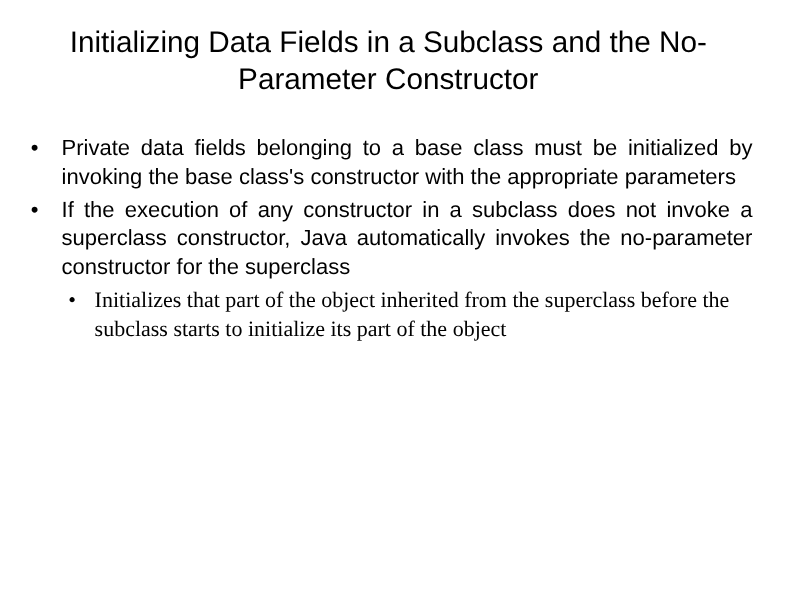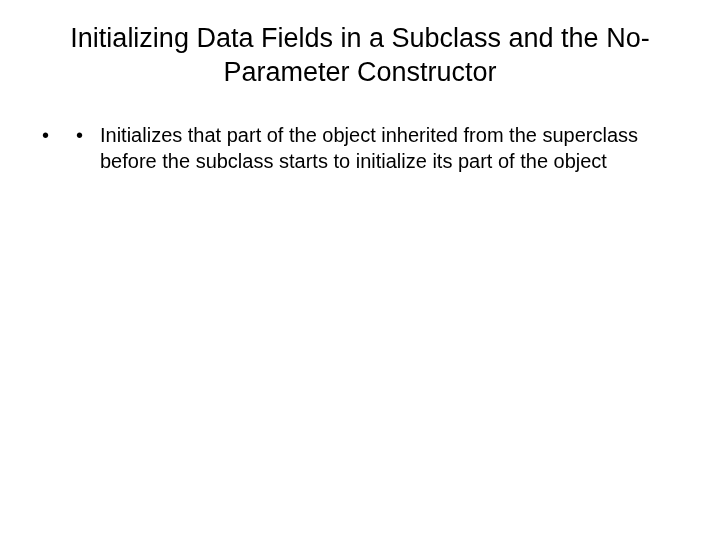--- a/index.html
+++ b/index.html
@@ -1,36 +1,40 @@
 <!DOCTYPE html>
 <html><head>
 <meta charset="utf-8">
 <style>
   * { margin: 0; padding: 0; box-sizing: border-box; }
   html, body { width: 720px; height: 540px; background: #fff; font-family: Arial, Helvetica, sans-serif; color: #000; }
-  .slide { width: 720px; height: 540px; position: relative; padding: 22px 36px 0 36px; }
+  .slide { width: 720px; height: 540px; position: relative; padding: 22px 36px 0 22px; }
   .title { font-size: 27px; font-weight: 400; text-align: center; line-height: 1.25; margin-bottom: 32px; }
   .bullets { list-style: none; font-size: 20px; line-height: 1.3; }
   .bullets > li { position: relative; padding-left: 34px; text-align: justify; margin-bottom: 4px; }
   .bullets > li::before { content: "•"; position: absolute; left: 6px; top: 0; }
   .sub { list-style: none; margin-top: 4px; }
-  .sub > li { position: relative; padding-left: 30px; text-align: left; }
+  .sub > li { position: relative; padding-left: 30px; text-align: left; font-family: Liberation Serif, serif; }
   .sub > li::before { content: "•"; position: absolute; left: 6px; top: 0; }
   .footer { position: absolute; bottom: 24px; left: 0; width: 720px; }
   .chapter { text-align: center; font-size: 14px; }
   .pagenum { position: absolute; right: 30px; bottom: 0; font-size: 14px; }
 </style>
 </head>
 <body>
 
 <div class="slide">
   <h1 class="title">Initializing Data Fields in a Subclass and the No-Parameter Constructor</h1>
 
   <ul class="bullets">
     <li>
+      <span>Private data fields belonging to a base class must be initialized by invoking the base class's constructor with the appropriate parameters</span>
+    </li>
+    <li>
+      <span>If the execution of any constructor in a subclass does not invoke a superclass constructor, Java automatically invokes the no-parameter constructor for the superclass</span>
       <ul class="sub">
         <li>
           <span>Initializes that part of the object inherited from the superclass before the subclass starts to initialize its part of the object</span>
         </li>
       </ul>
     </li>
   </ul>
 
 </div>
 

